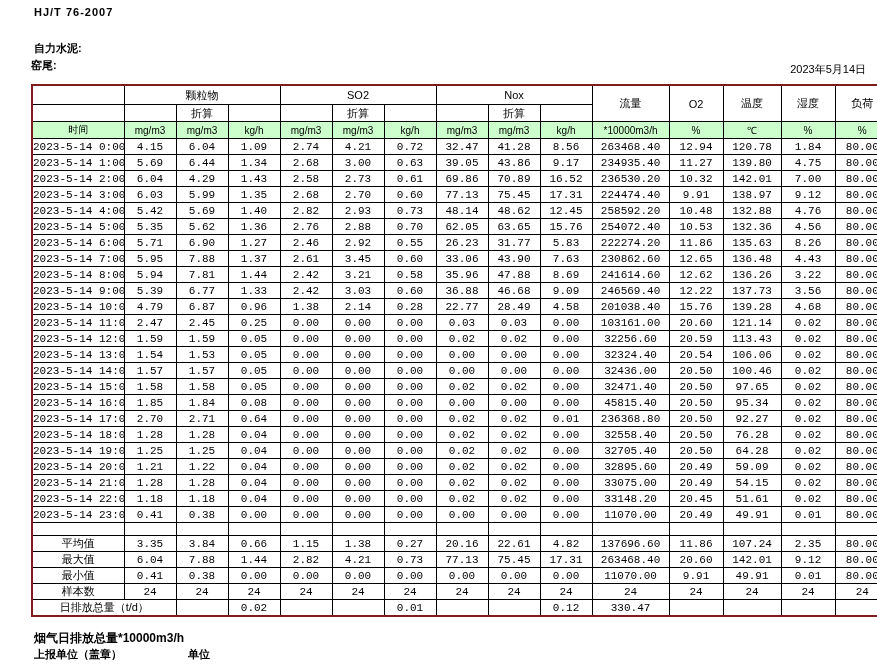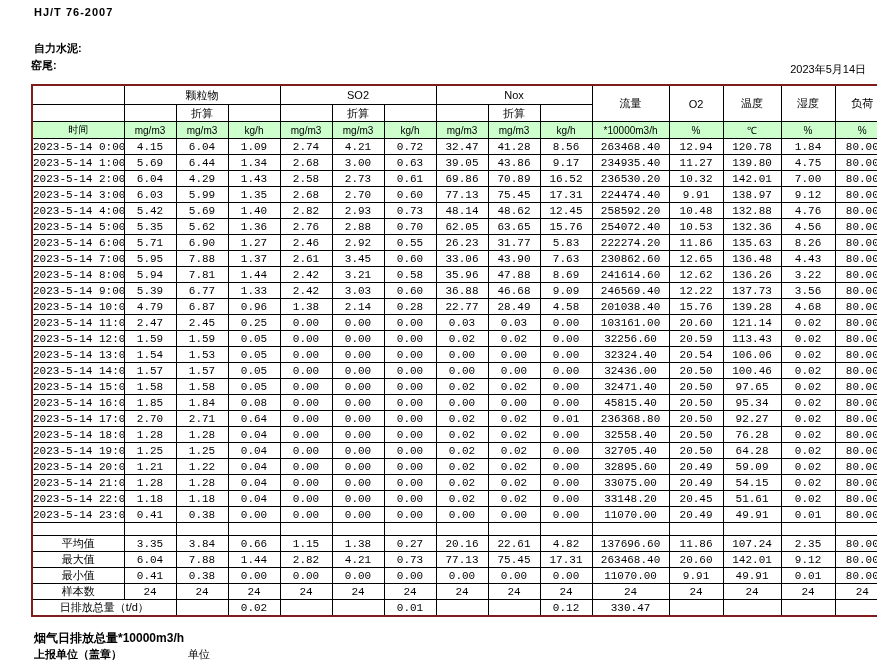--- a/index.html
+++ b/index.html
@@ -26,21 +26,21 @@
   thead tr.conv-row td  { height:16px; }
   thead tr.unit-row td  { height:16px; font-size:10px; background:var(--header-green, #ccffcc);text-align:center; }
   tbody td { height:15px; }
   .num  { font-family:"Liberation Mono", "DejaVu Sans Mono", monospace; font-size:10.5px; }
   .time { font-size:10px; }
   td.o2 { vertical-align:bottom; }
   td.sep { height:12px; }
   td.label-left { text-align:left; padding-left:5px; font-size:11px; }
   .footer-line1 { position:absolute; left:14px; top:630px; font-size:12px; font-weight:bold; }
   .footer-line2 { position:absolute; left:14px; top:647px; font-size:11px; font-weight:bold; }
-  .footer-unit  { position:absolute; left:168px; top:647px; font-size:11px; font-weight:normal; }
+  .footer-unit  { position:absolute; left:168px; top:647px; font-size:11px; font-weight:bold; }
 </style>
 </head>
 <body>
 
 <div class="page">
   <div class="standard">HJ/T 76-2007</div>
   <div class="company">自力水泥:</div>
   <div class="location">窑尾:</div>
   <div class="date">2023年5月14日</div>
 

